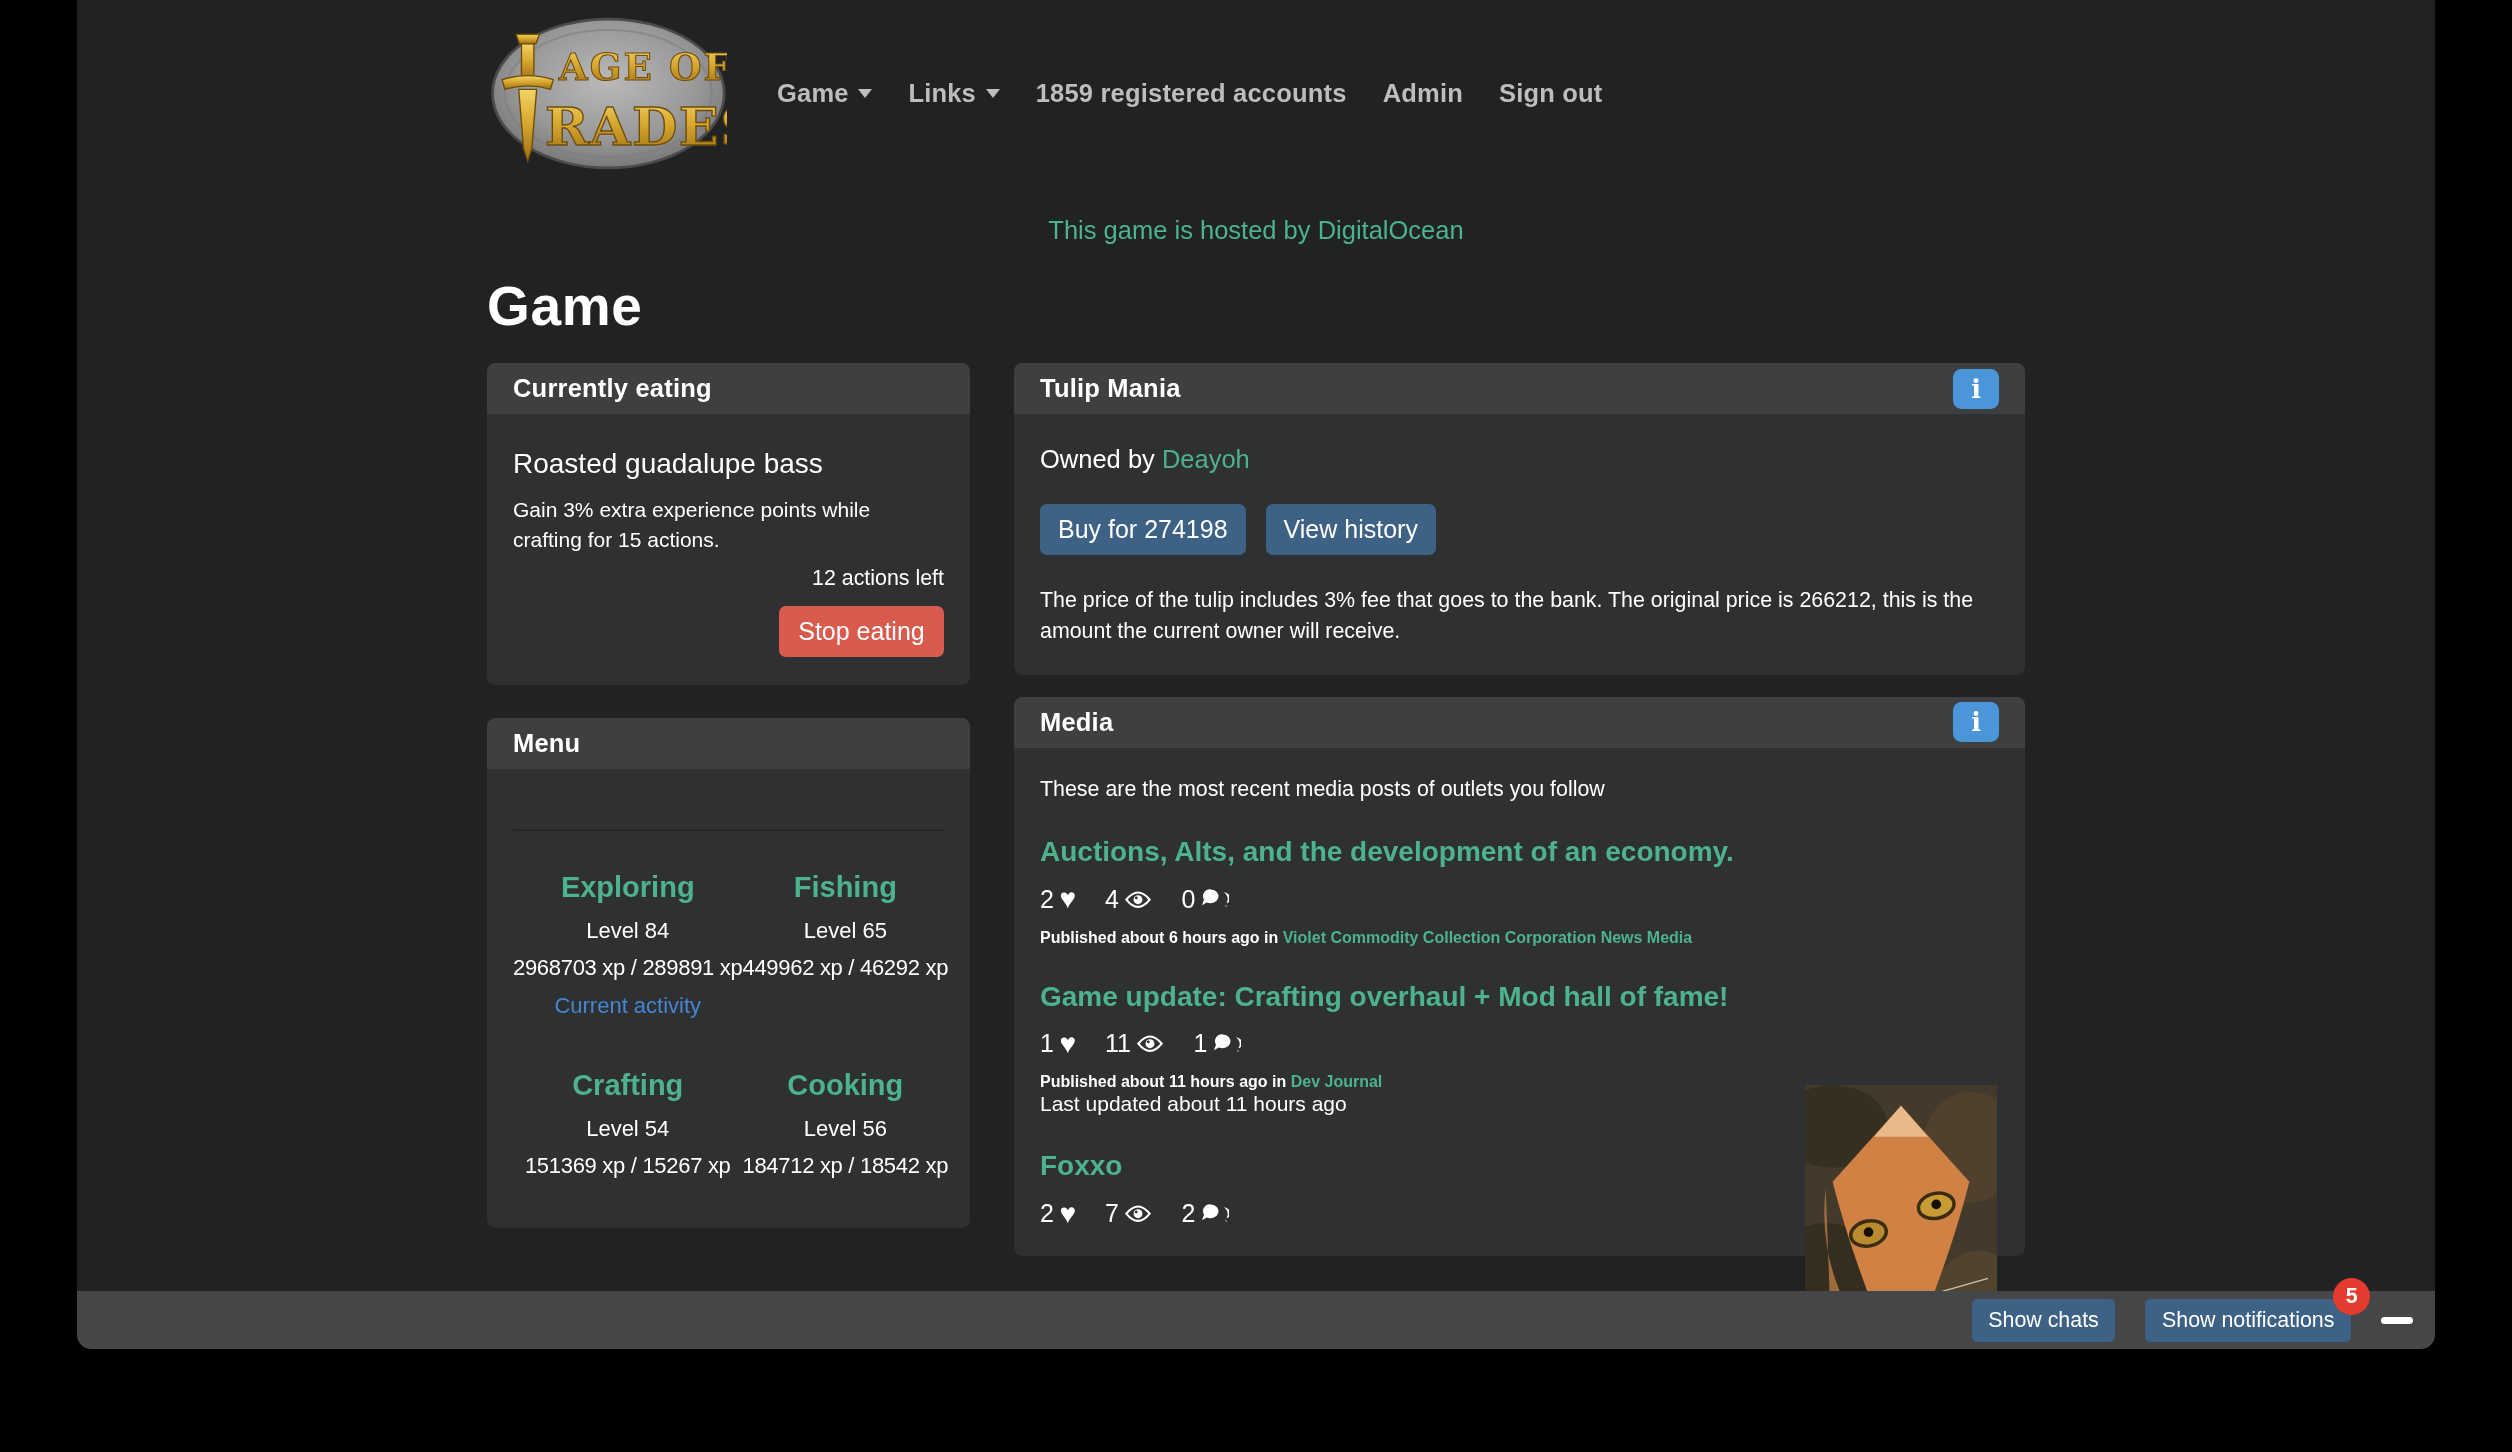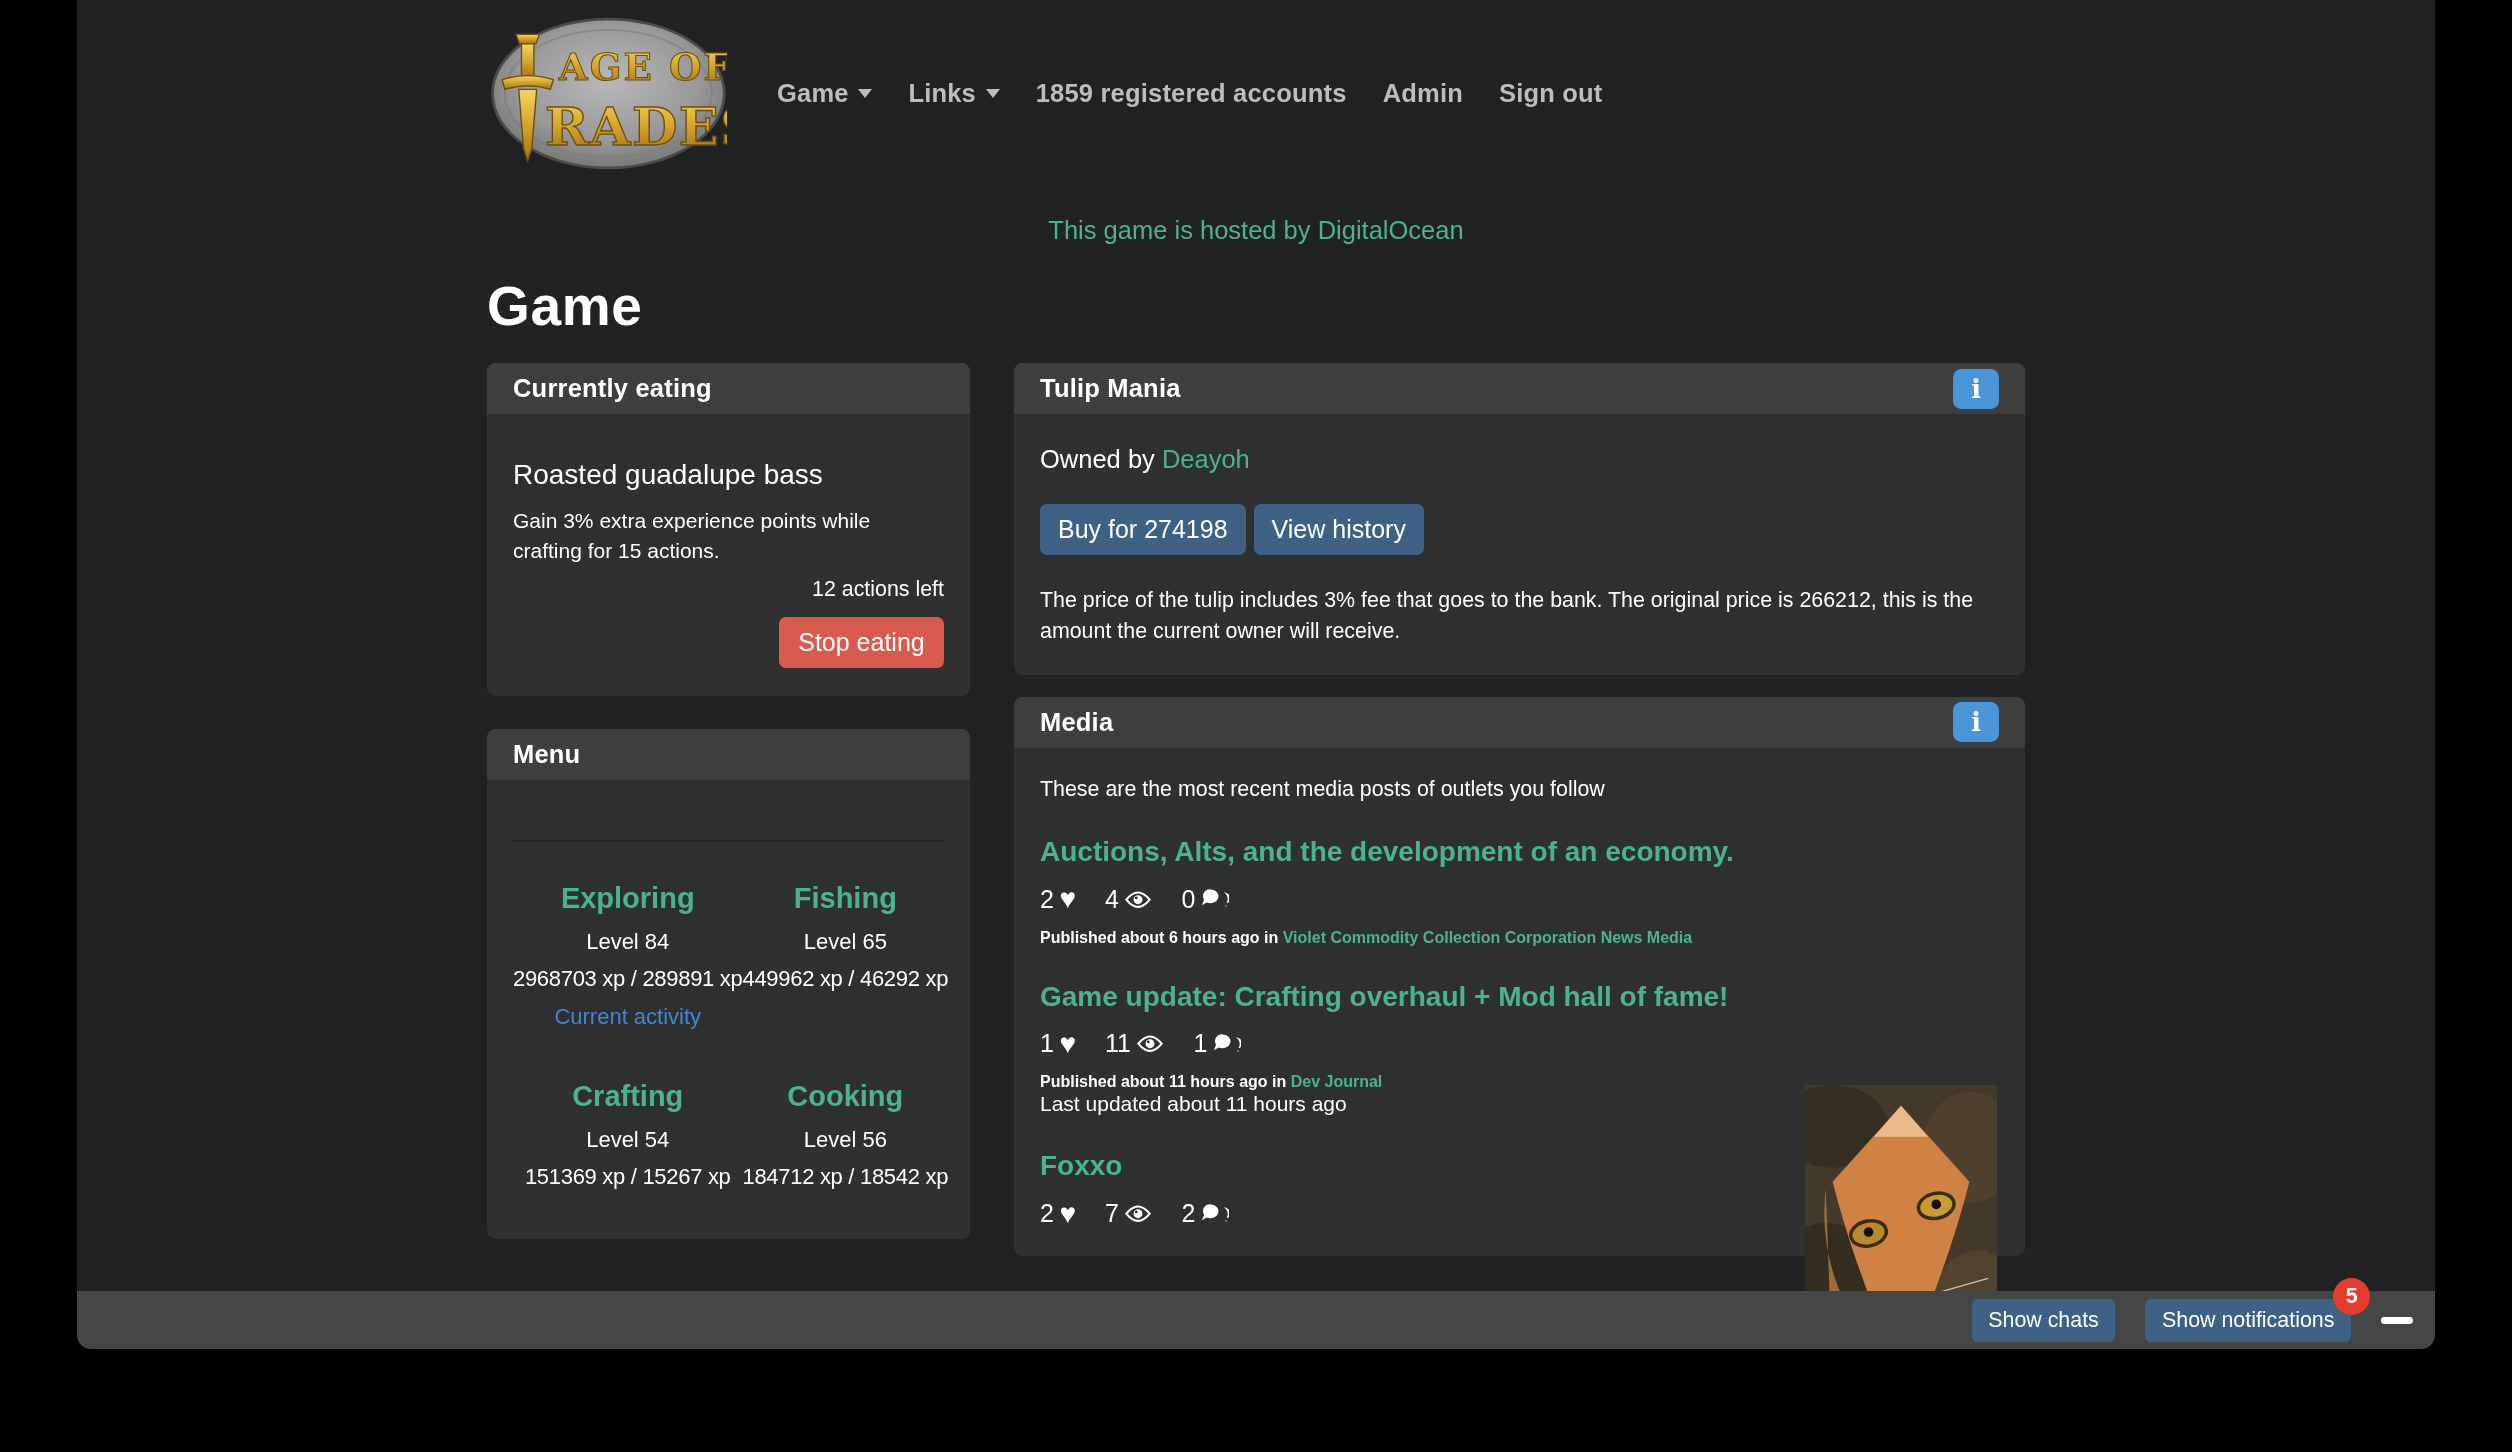--- a/index.html
+++ b/index.html
@@ -54,21 +54,21 @@
   .info-btn {
     width:46px; height:40px; flex:none;
     background:#4a96d8; border:none; border-radius:8.3px;
     color:#fff; font-size:25.5px; font-weight:700;
     font-family:"DejaVu Serif", serif;
     display:flex; align-items:center; justify-content:center;
     cursor:pointer;
   }
 
   
-  .food-name { font-size:28px; font-weight:400; margin-top:17px; }
+  .food-name { font-size:28px; font-weight:400; margin-top:6px; }
   .food-desc { font-size:21px; line-height:1.45; margin-top:15px; color:#fff; }
   .actions-left { text-align:right; font-size:21.4px; margin-top:9.7px; }
   .btn { border:none; cursor:pointer; color:#fff; font-family:"Liberation Sans", sans-serif; }
   .btn-stop {
     display:block; margin-left:auto; margin-top:15px;
     background:#d95b4e; border-radius:7px;
     padding:11px 19.3px; font-size:25px;
   }
 
   
@@ -80,21 +80,21 @@
   .skill-name { color:#4db38c; font-size:29px; font-weight:600; display:inline-block; cursor:pointer; }
   .skill-level { font-size:22px; margin-top:14px; }
   .skill-xp { font-size:22px; margin-top:11px; white-space:nowrap; letter-spacing:-0.3px; }
   .skill-extra { margin-top:12.4px; font-size:22px; }
   .skill-extra a { color:#4486d2; cursor:pointer; }
 
   
   .owned { font-size:25.5px; margin-top:2.8px; }
   .owned a { color:#4db38c; cursor:pointer; }
   .withers { font-size:28px; margin-top:29px; }
-  .btn-row { display:flex; gap:8px; margin-top:30px; }
+  .btn-row { display:flex; gap:20px; margin-top:30px; }
   .btn-steel { background:#3e6285; border-radius:7px; padding:11px 18px; font-size:25px; }
   .note { font-size:21.4px; line-height:1.45; margin-top:30px; }
 
   
   .media-body { position:relative; }
   .media-intro { font-size:21.4px; margin-top:1.4px; }
   .post { margin-top:34px; }
   .post-title { color:#4db38c; font-size:28px; font-weight:700; display:inline-block; cursor:pointer; }
   .post-stats { display:flex; align-items:center; gap:29px; margin-top:16.6px; font-size:25px; }
   .stat { display:flex; align-items:center; gap:5.5px; }

